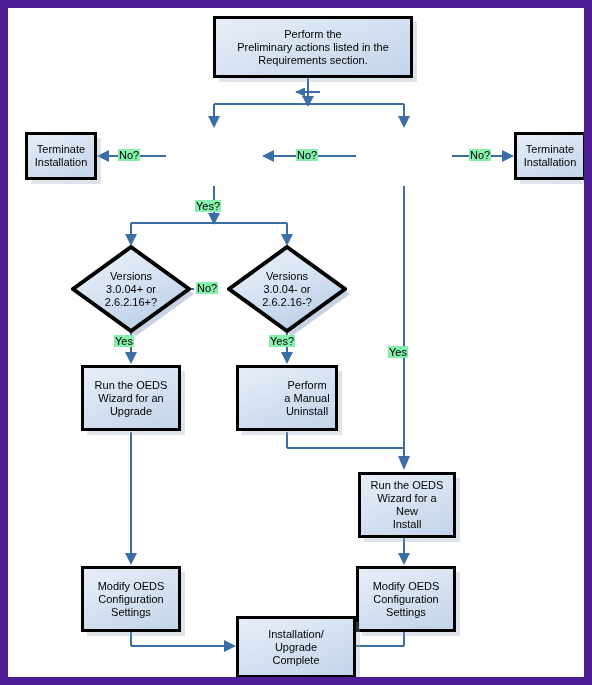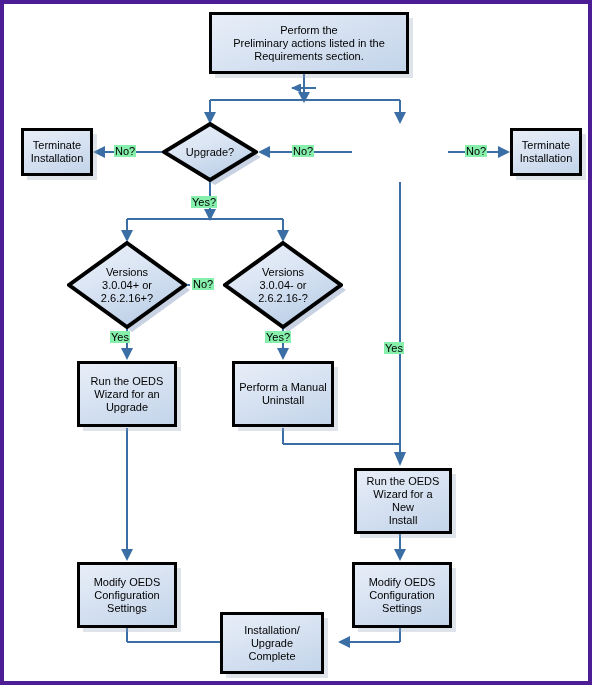--- a/index.html
+++ b/index.html
@@ -8,21 +8,21 @@
     padding: 0;
     background: #ffffff;
     font-family: "Liberation Sans", sans-serif;
   }
   #page {
     position: relative;
     width: 592px;
     height: 685px;
     background: #ffffff;
     box-sizing: border-box;
-    border: 4px solid #4c1d95;
+    border: 8px solid #4c1d95;
     overflow: hidden;
   }
   #canvas {
     position: absolute;
     left: 0; top: 0;
     width: 588px;
     height: 681px;
   }
   
   .node {
@@ -171,29 +171,20 @@
       <polygon points="346,632 346,644 334,638" fill="#3a6ea5" stroke="none"></polygon>
     </g>
   </svg>
 
   <div class="node proc" style="left:205px; top:8px; width:200px; height:62px;">
     <span class="lbl" style="white-space:pre-line;">Perform the
 Preliminary actions listed in the
 Requirements section.</span>
   </div>
 
-  <div class="dia-wrap" style="left:158px; top:118px; width:96px; height:60px;">
-    <svg class="dshadow" viewBox="0 0 96 60" width="96" height="60">
-      <polygon points="48,2 94,30 48,58 2,30" fill="#c8d2e2" stroke="none"></polygon>
-    </svg>
-    <svg class="dshape" viewBox="0 0 96 60" width="96" height="60">
-      <polygon points="48,2 94,30 48,58 2,30" fill="url(#gradShape)" stroke="#000" stroke-width="4"></polygon>
-    </svg>
-    <div class="dlbl" style="white-space:pre-line;">Upgrade?</div>
-  </div>
 
 
   <div class="node proc" style="left:17px; top:124px; width:72px; height:48px;">
     <span class="lbl" style="white-space:pre-line;">Terminate
 Installation</span>
   </div>
 
   <div class="node proc" style="left:506px; top:124px; width:72px; height:48px;">
     <span class="lbl" style="white-space:pre-line;">Terminate
 Installation</span>
@@ -223,21 +214,21 @@
 2.6.2.16-?</div>
   </div>
 
   <div class="node proc" style="left:73px; top:357px; width:100px; height:66px;">
     <span class="lbl" style="white-space:pre-line;">Run the OEDS
 Wizard for an
 Upgrade</span>
   </div>
 
   <div class="node proc" style="left:228px; top:357px; width:102px; height:66px;">
-    <span class="lbl" style="white-space:pre-line;">Perform a Manual
+    <span class="lbl" style="white-space:pre-line;padding-left:44px;">Perform a Manual
 Uninstall</span>
   </div>
 
   <div class="node proc" style="left:350px; top:464px; width:98px; height:66px;">
     <span class="lbl" style="white-space:pre-line;">Run the OEDS
 Wizard for a New
 Install</span>
   </div>
 
   <div class="node proc" style="left:73px; top:558px; width:100px; height:66px;">
@@ -245,21 +236,21 @@
 Configuration
 Settings</span>
   </div>
 
   <div class="node proc" style="left:348px; top:558px; width:100px; height:66px;">
     <span class="lbl" style="white-space:pre-line;">Modify OEDS
 Configuration
 Settings</span>
   </div>
 
-  <div class="node proc" style="left:216px; top:608px; width:104px; height:62px;">
+  <div class="node proc" style="left:228px; top:608px; width:120px; height:62px;">
     <span class="lbl" style="white-space:pre-line;">Installation/
 Upgrade
 Complete</span>
   </div>
 
   <span class="conn-label" style="left:110px; top:141px;">No?</span>
 
   <span class="conn-label" style="left:288px; top:141px;">No?</span>
 
   <span class="conn-label" style="left:461px; top:141px;">No?</span>

